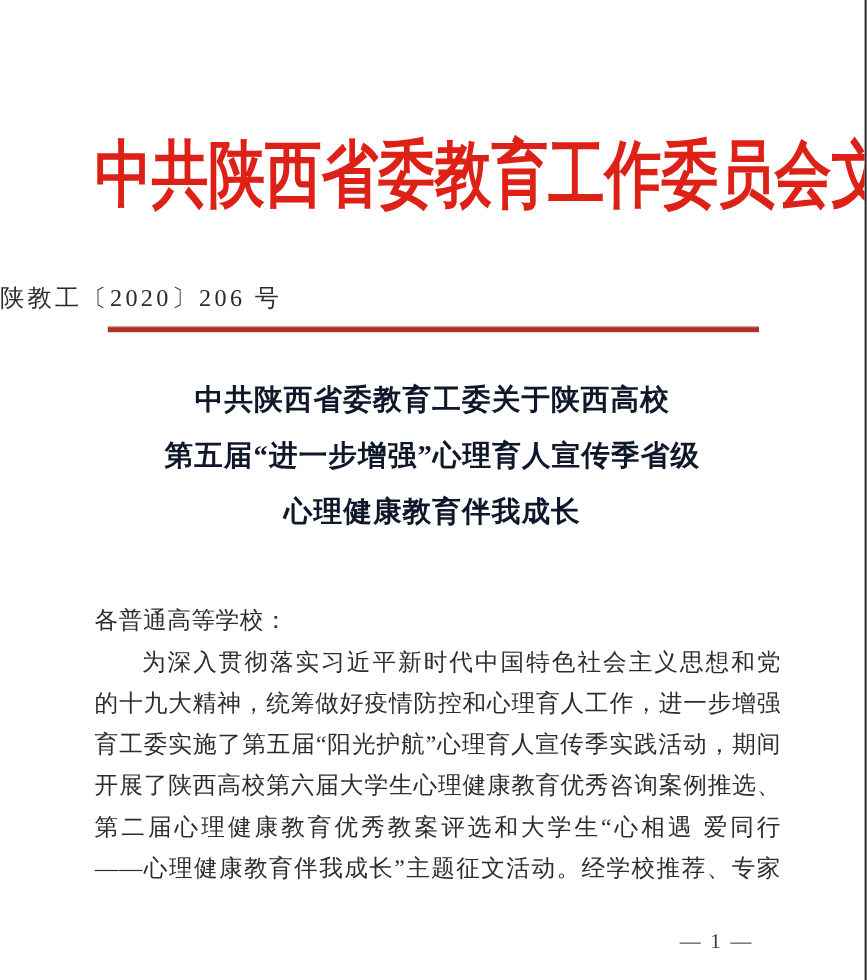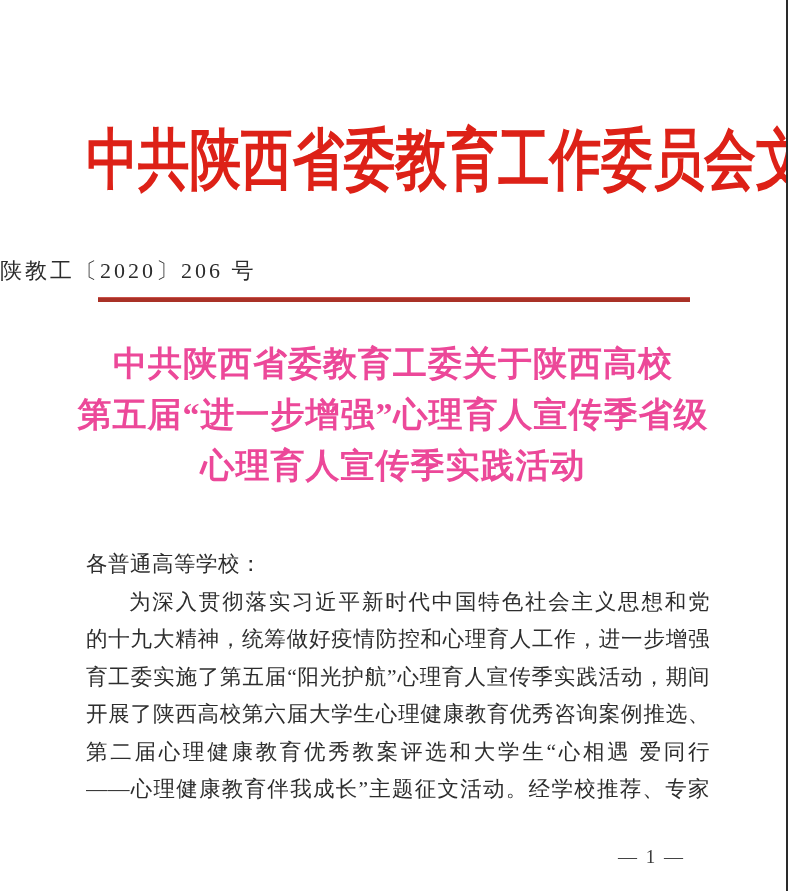--- a/index.html
+++ b/index.html
@@ -50,24 +50,24 @@
     height: 4px;
     background: #a93126;
     border-top: 1px solid #c9524a;
   }
   .title-block {
     position: absolute;
     top: 338px;
     left: 0;
     right: 0;
     text-align: center;
-    font-size: 34px;
+    font-size: 26px;
     font-weight: 700;
     line-height: 51px;
-    color: #ec4899;
+    color: #0f172a;
     letter-spacing: 1px;
   }
   .body-block {
     position: absolute;
     top: 530px;
     left: 86px;
     width: 624px;
     font-size: 21.5px;
     line-height: 37.5px;
     color: #2d2d2d;
@@ -104,21 +104,21 @@
 
   <div class="letterhead">中共陕西省委教育工作委员会文件</div>
 
   <div class="doc-number">陕教工〔2020〕206 号</div>
 
   <div class="red-line"></div>
 
   <div class="title-block">
     <div>中共陕西省委教育工委关于陕西高校</div>
     <div>第五届“进一步增强”心理育人宣传季省级</div>
-    <div>心理育人宣传季实践活动</div>
+    <div>心理健康教育伴我成长</div>
   </div>
 
   <div class="body-block">
     <div class="body-line salutation">各普通高等学校：</div>
     <div class="body-line indent">为深入贯彻落实习近平新时代中国特色社会主义思想和党</div>
     <div class="body-line">的十九大精神，统筹做好疫情防控和心理育人工作，进一步增强</div>
     <div class="body-line">育工委实施了第五届“阳光护航”心理育人宣传季实践活动，期间</div>
     <div class="body-line">开展了陕西高校第六届大学生心理健康教育优秀咨询案例推选、</div>
     <div class="body-line">第二届心理健康教育优秀教案评选和大学生“心相遇 爱同行</div>
     <div class="body-line">——心理健康教育伴我成长”主题征文活动。经学校推荐、专家</div>

